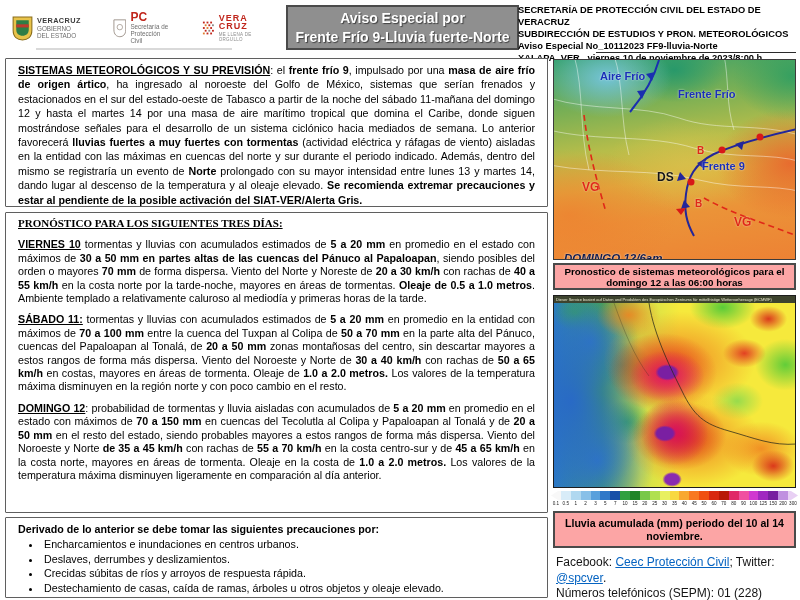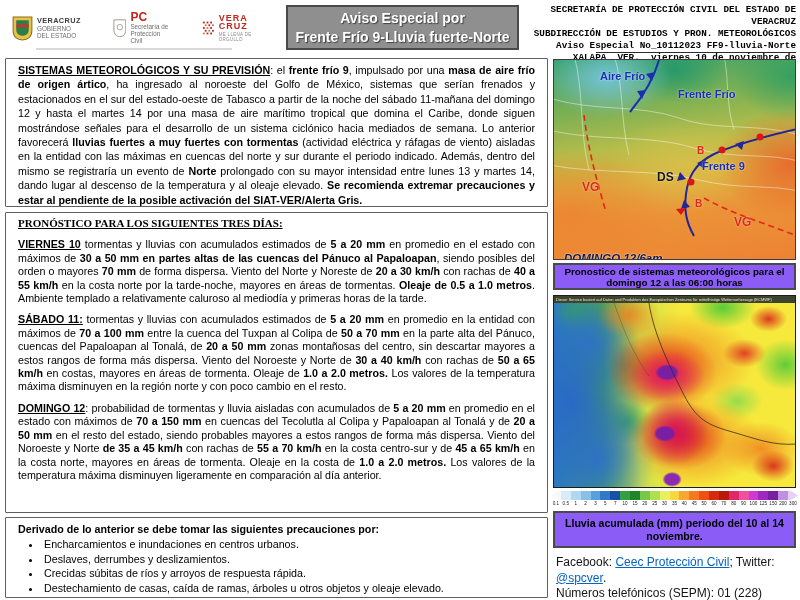--- a/index.html
+++ b/index.html
@@ -23,21 +23,21 @@
   .vc-tag { font-size:4.5px; color:#8a8a8a; margin-top:2px; letter-spacing:.3px; }
 
   .title-banner {
     position:absolute; left:286px; top:5px; width:233px; height:45px;
     background:#8f8f8f; border:2px solid #4a4a4a;
     display:flex; flex-direction:column; justify-content:center; align-items:center;
     color:#fff; font-weight:bold; font-size:14px; line-height:19px;
     text-shadow:1px 1px 1px rgba(50,50,50,.85);
   }
 
-  .agency { position:absolute; right:4px; top:4px; width:278px; text-align:right; font-weight:bold; font-size:9.3px; line-height:12px; color:#000;font-family:Liberation Mono, monospace; }
+  .agency { position:absolute; right:4px; top:4px; width:278px; text-align:left; font-weight:bold; font-size:9.3px; line-height:12px; color:#000; }
   .agency-rule { position:absolute; left:596px; top:52px; width:200px; border-top:1.5px solid #2b2b2b; }
 
   
   .tbox {
     position:absolute; left:5px; width:543px; background:#fff;
     border:1.5px solid #5f5f5f; border-radius:1px;
     padding:4px 12px; font-size:10.7px; line-height:14.4px; text-align:justify;
   }
   #box-sistemas { top:58px; height:149px; }
   #box-pronostico { top:212px; height:301px; line-height:13.4px; }
@@ -59,21 +59,21 @@
       linear-gradient(172deg, #35a06b 0%, #7cb054 24%, #b6bd4a 42%, #ddb13f 58%, #eb9338 74%, #ed8234 100%);
   }
   .map1 svg { position:absolute; left:0; top:0; }
   .mlbl { position:absolute; white-space:nowrap; font-weight:bold; }
   .mlbl-blue { color:#1a2fb8; font-size:11px; text-shadow:0 0 2px rgba(255,255,255,.8); }
   .mlbl-red { color:#e02818; font-size:12px; text-shadow:0 0 2px rgba(255,255,255,.6); }
   .mlbl-blk { color:#151515; font-size:12px; text-shadow:0 0 2px rgba(255,255,255,.8); }
   .mlbl-date { color:#131c4e; font-size:11.5px; font-style:italic; text-decoration:underline; text-shadow:0 0 2px rgba(255,255,255,.9); }
 
   .map-caption {
-    position:absolute; left:553px; width:243px; background:#8b5cf6; border:2px solid #4a4a4a;
+    position:absolute; left:553px; width:243px; background:#fca5a5; border:2px solid #4a4a4a;
     font-weight:bold; color:#000; text-align:center;
     display:flex; flex-direction:column; justify-content:center;
   }
   #cap1 { top:263px; height:27px; font-size:9.8px; line-height:11px; }
   #cap2 { top:511px; height:37px; font-size:10.6px; line-height:13px; }
 
   .map2 { position:absolute; left:553px; top:295px; width:243px; height:193px; border:1px solid #1d1d1d; overflow:hidden;
     background:
       radial-gradient(16px 11px at 47% 40%, #7a1fa2 55%, rgba(122,31,162,0) 75%),
       radial-gradient(15px 11px at 46% 72%, #7a1fa2 55%, rgba(122,31,162,0) 75%),

